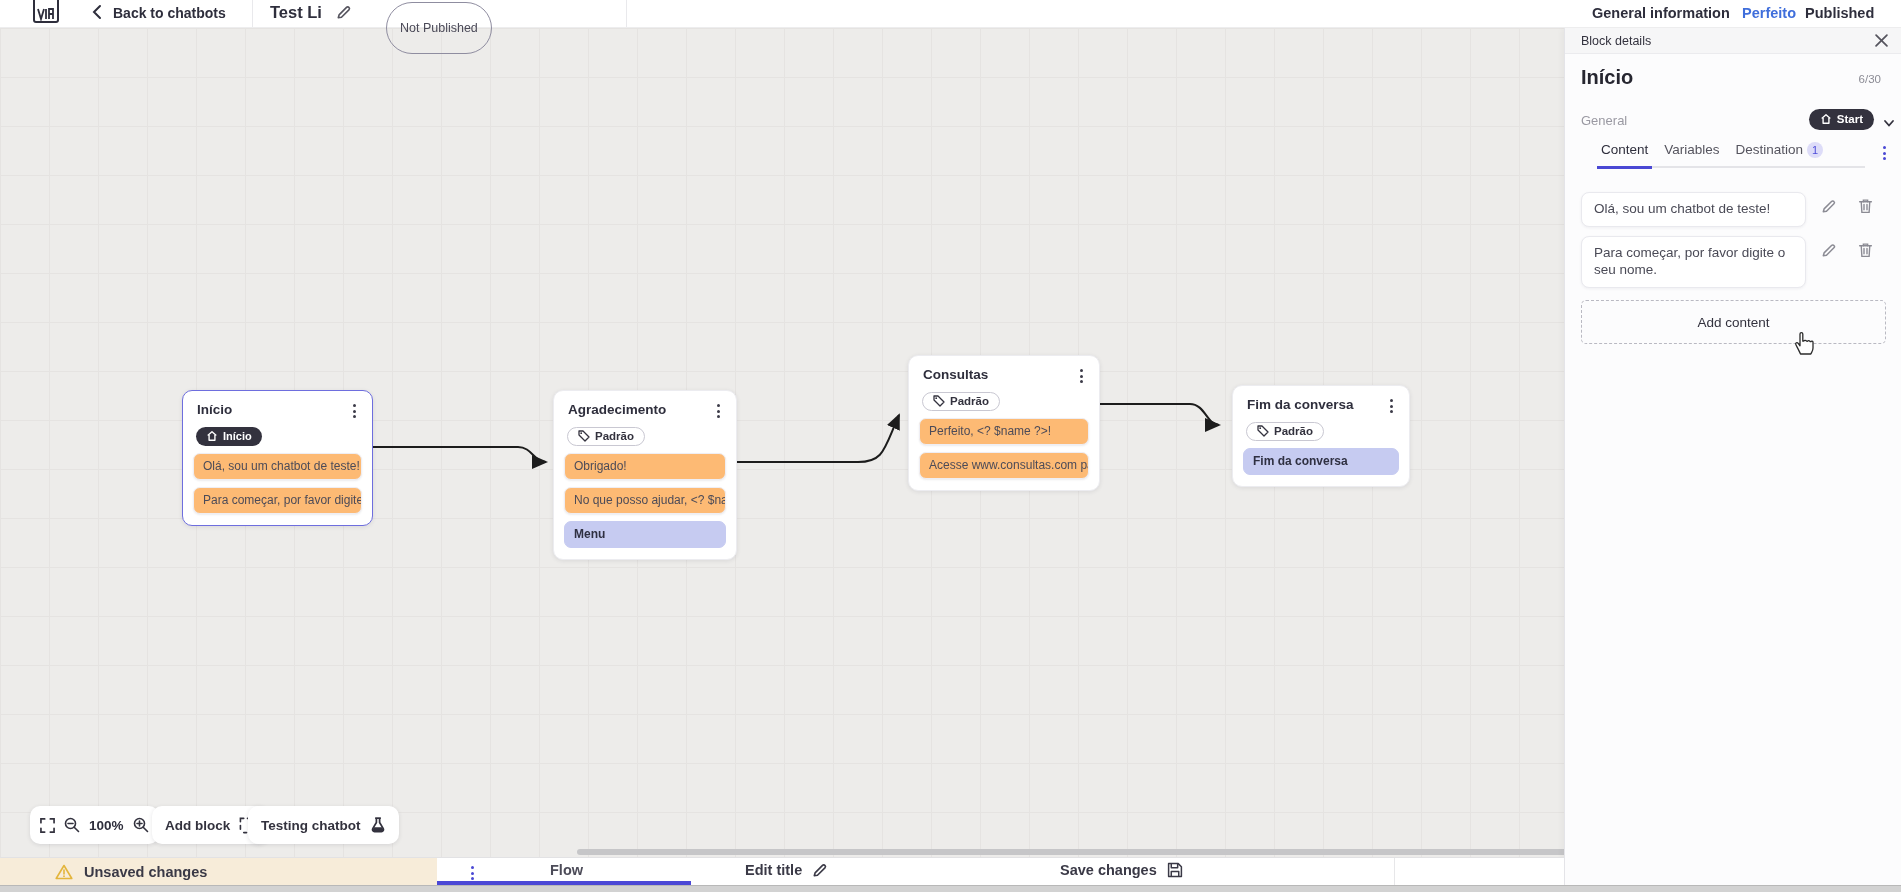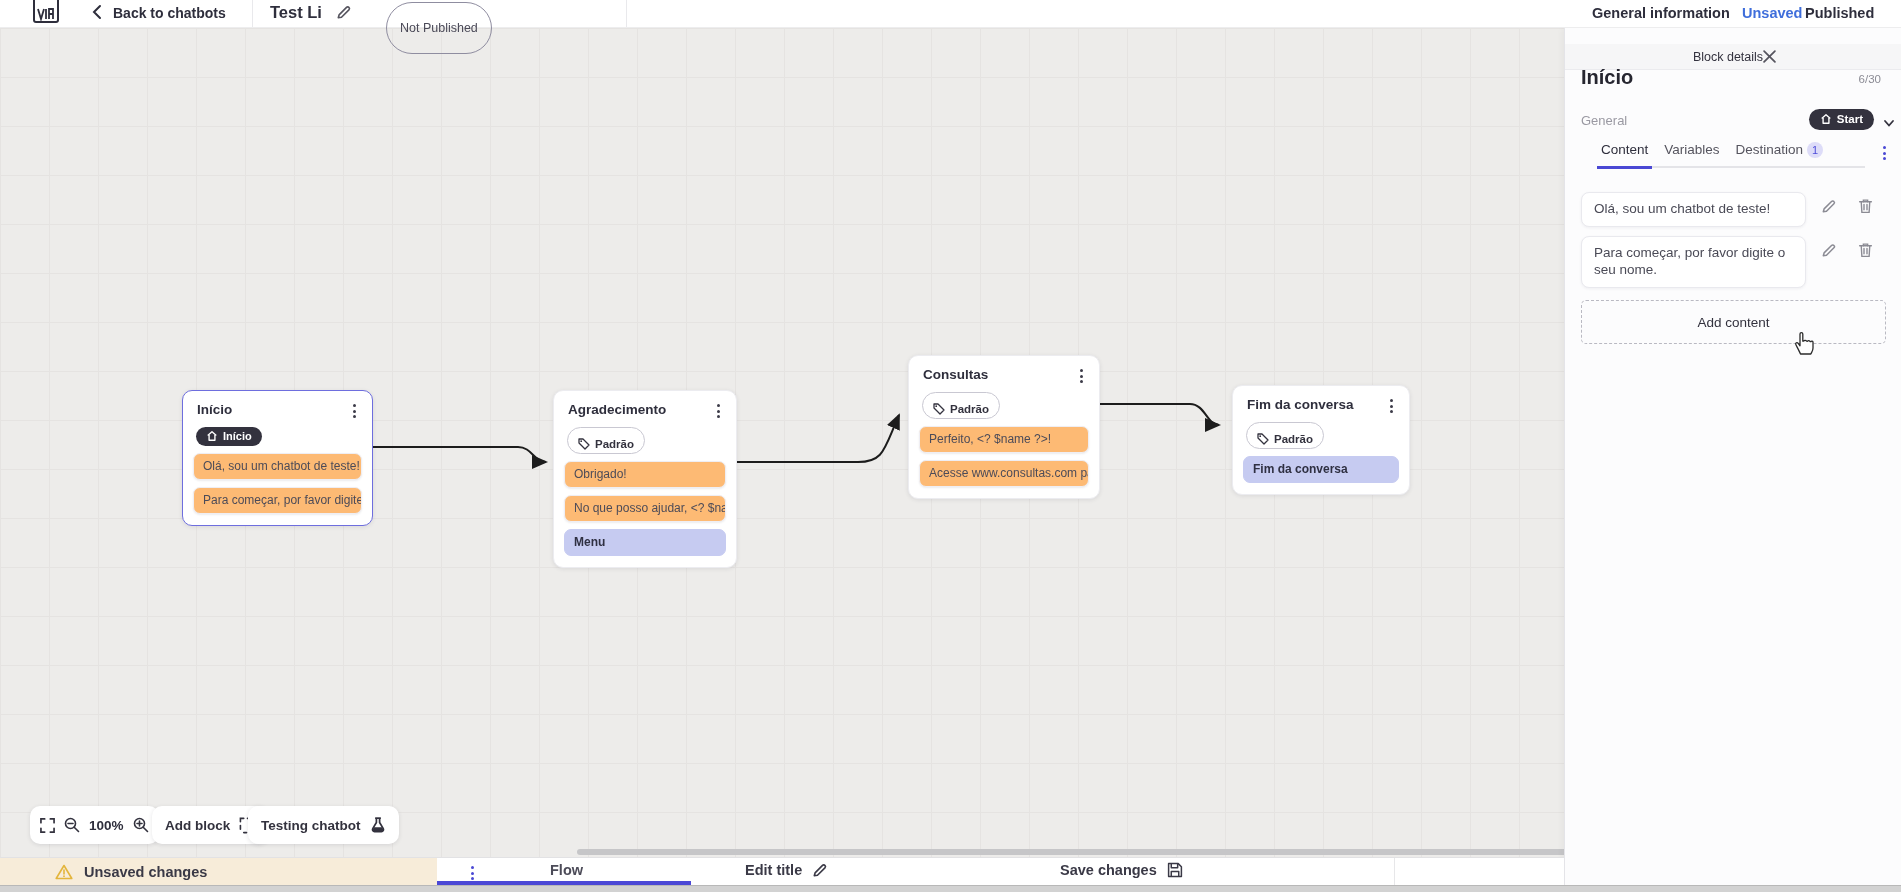--- a/index.html
+++ b/index.html
@@ -29,36 +29,36 @@
   svg.wires { position:absolute; left:0; top:0; width:1564px; height:829px; pointer-events:none; }
 
   .block { position:absolute; background:#fff; border:1px solid #ececf0; border-radius:10px; box-shadow:0 1px 4px rgba(40,40,60,.10); padding:9px 10px 11px; }
   .block.selected { border:1.5px solid #6e6ede; }
   .block-head { display:flex; justify-content:space-between; align-items:flex-start; padding:2px 3px 7px 4px; }
   .block-title { font-size:13.5px; font-weight:700; color:#2e2e3c; }
   .kebab { display:flex; flex-direction:column; gap:2.5px; padding:2px 3px; cursor:pointer; }
   .kebab i { width:3px; height:3px; border-radius:50%; background:#3c3b48; }
   .kebab.indigo i { background:#4a48d4; }
   .pill-dark { display:inline-flex; align-items:center; gap:5px; background:#33323e; color:#fff; border-radius:999px; padding:3px 10px 4px; font-size:11px; font-weight:700; margin-left:3px; }
-  .pill-outline { display:inline-flex; align-items:center; gap:5px; background:#fff; border:1px solid #c9c8d2; border-radius:999px; padding:10px 10px 3px; font-size:11.5px; font-weight:700; color:#33323e; margin-left:3px; }
+  .pill-outline { display:inline-flex; align-items:center; gap:5px; background:#fff; border:1px solid #c9c8d2; border-radius:999px; padding:2px 10px 3px; font-size:11.5px; font-weight:700; color:#33323e; margin-left:3px; }
   .msg-card { background:#fdba74; border:1px solid #efeef3; border-radius:7px; box-shadow:0 1px 2px rgba(40,40,60,.09); padding:5px 9px 6px; font-size:12px; color:#4c4b58; margin-top:7px; white-space:nowrap; overflow:hidden; }
   .msg-card.highlight { background:#c6cbf1; border-color:#c6cbf1; box-shadow:none; font-weight:700; color:#2f3042; }
 
   
   .ctrl { position:absolute; top:778px; height:38px; background:#fff; border-radius:10px; box-shadow:0 1px 4px rgba(40,40,60,.12); display:flex; align-items:center; }
   .ctrl .ico { display:flex; align-items:center; justify-content:center; color:#33323e; cursor:pointer; }
   .zoomcard { left:30px; padding:0 10px; gap:9px; }
   .zoom-level { font-size:13.5px; font-weight:700; color:#2e2e3c; }
   .btn-addblock { left:152px; padding:0 13px; gap:9px; font-size:13.5px; font-weight:700; cursor:pointer; }
   .btn-testing { left:248px; padding:0 13px; gap:9px; font-size:13.5px; font-weight:700; cursor:pointer;justify-content:space-between; }
   .hscroll { position:absolute; left:577px; top:821px; width:1128px; height:6px; border-radius:3px; background:#c6c6c8; cursor:pointer; }
 
   
   .panel { position:absolute; left:1564px; top:28px; width:337px; height:864px; background:#fcfcfd; border-left:1px solid #e4e4e8; box-shadow:-2px 0 6px rgba(0,0,0,.04); z-index:20; }
-  .panel-bar { height:26px; background:#f6f6f7; border-bottom:1px solid #ebebee; display:flex; align-items:center; justify-content:center; padding:0 13px 0 16px;margin-top:16px; }
+  .panel-bar { height:26px; background:#f6f6f7; border-bottom:1px solid #ebebee; display:flex; align-items:center; justify-content:space-between; padding:0 13px 0 16px; }
   .panel-bar-title { font-size:12.5px; color:#33323e; }
   .panel-close { color:#55545e; cursor:pointer; display:flex; }
   .p-name { position:absolute; left:16px; top:38px; font-size:20px; font-weight:600; color:#262630; }
   .p-counter { position:absolute; right:20px; top:45px; font-size:11.5px; color:#8b8b94; }
   .p-marker-label { position:absolute; left:16px; top:85px; font-size:13px; color:#9a99a2; }
   .p-start-pill { position:absolute; right:27px; top:81px; display:inline-flex; align-items:center; gap:5px; background:#33323e; color:#fff; border-radius:999px; padding:4px 11px 5px; font-size:11.5px; font-weight:700; cursor:pointer; }
   .p-start-chevron { position:absolute; right:6px; top:87px; color:#33323e; cursor:pointer; }
   .p-tabs { position:absolute; left:14px; top:112px; width:268px; display:flex; gap:8px; border-bottom:2px solid #e4e4e8; font-size:13.5px;margin-left:18px; }
   .p-tab { padding:2px 4px 8px; color:#55545e; cursor:pointer; position:relative; }
   .p-tab.active { color:#2e2e3c; border-bottom:3px solid #4a48d4; margin-bottom:-2.5px; }
@@ -103,21 +103,21 @@
     <div class="tb-divider" style="left:252px"></div>
     <span class="tb-title">Test Li</span>
     <span class="tb-pencil">
       <svg width="16" height="16" viewBox="0 0 14 14" fill="none" stroke="currentColor" stroke-width="1.4" stroke-linejoin="round">
           <path d="M2 12 L2.7 9.5 L9.2 3 C9.8 2.4 10.8 2.4 11.3 3 C11.9 3.6 11.9 4.5 11.3 5.1 L4.8 11.6 L2 12 Z"></path>
         </svg>
     </span>
     <span class="tb-badge">Not Published</span>
     <div class="tb-divider" style="left:626px"></div>
     <span class="tb-tabs tb-tab" style="left:1592px">General information</span>
-    <span class="tb-tabs tb-tab active" style="left:1742px">Unsaved</span>
+    <span class="tb-tabs tb-tab active" style="left:1742px">Perfeito</span>
     <span class="tb-tabs tb-tab" style="left:1805px">Published</span>
   </div>
   <div class="tabs-underline-gray"></div>
   <div class="tabs-underline-blue"></div>
 
   <div class="canvas">
 
     <svg class="wires">
       <defs>
         <marker id="arrow" orient="auto" markerWidth="9" markerHeight="8" refX="7" refY="3.5">

